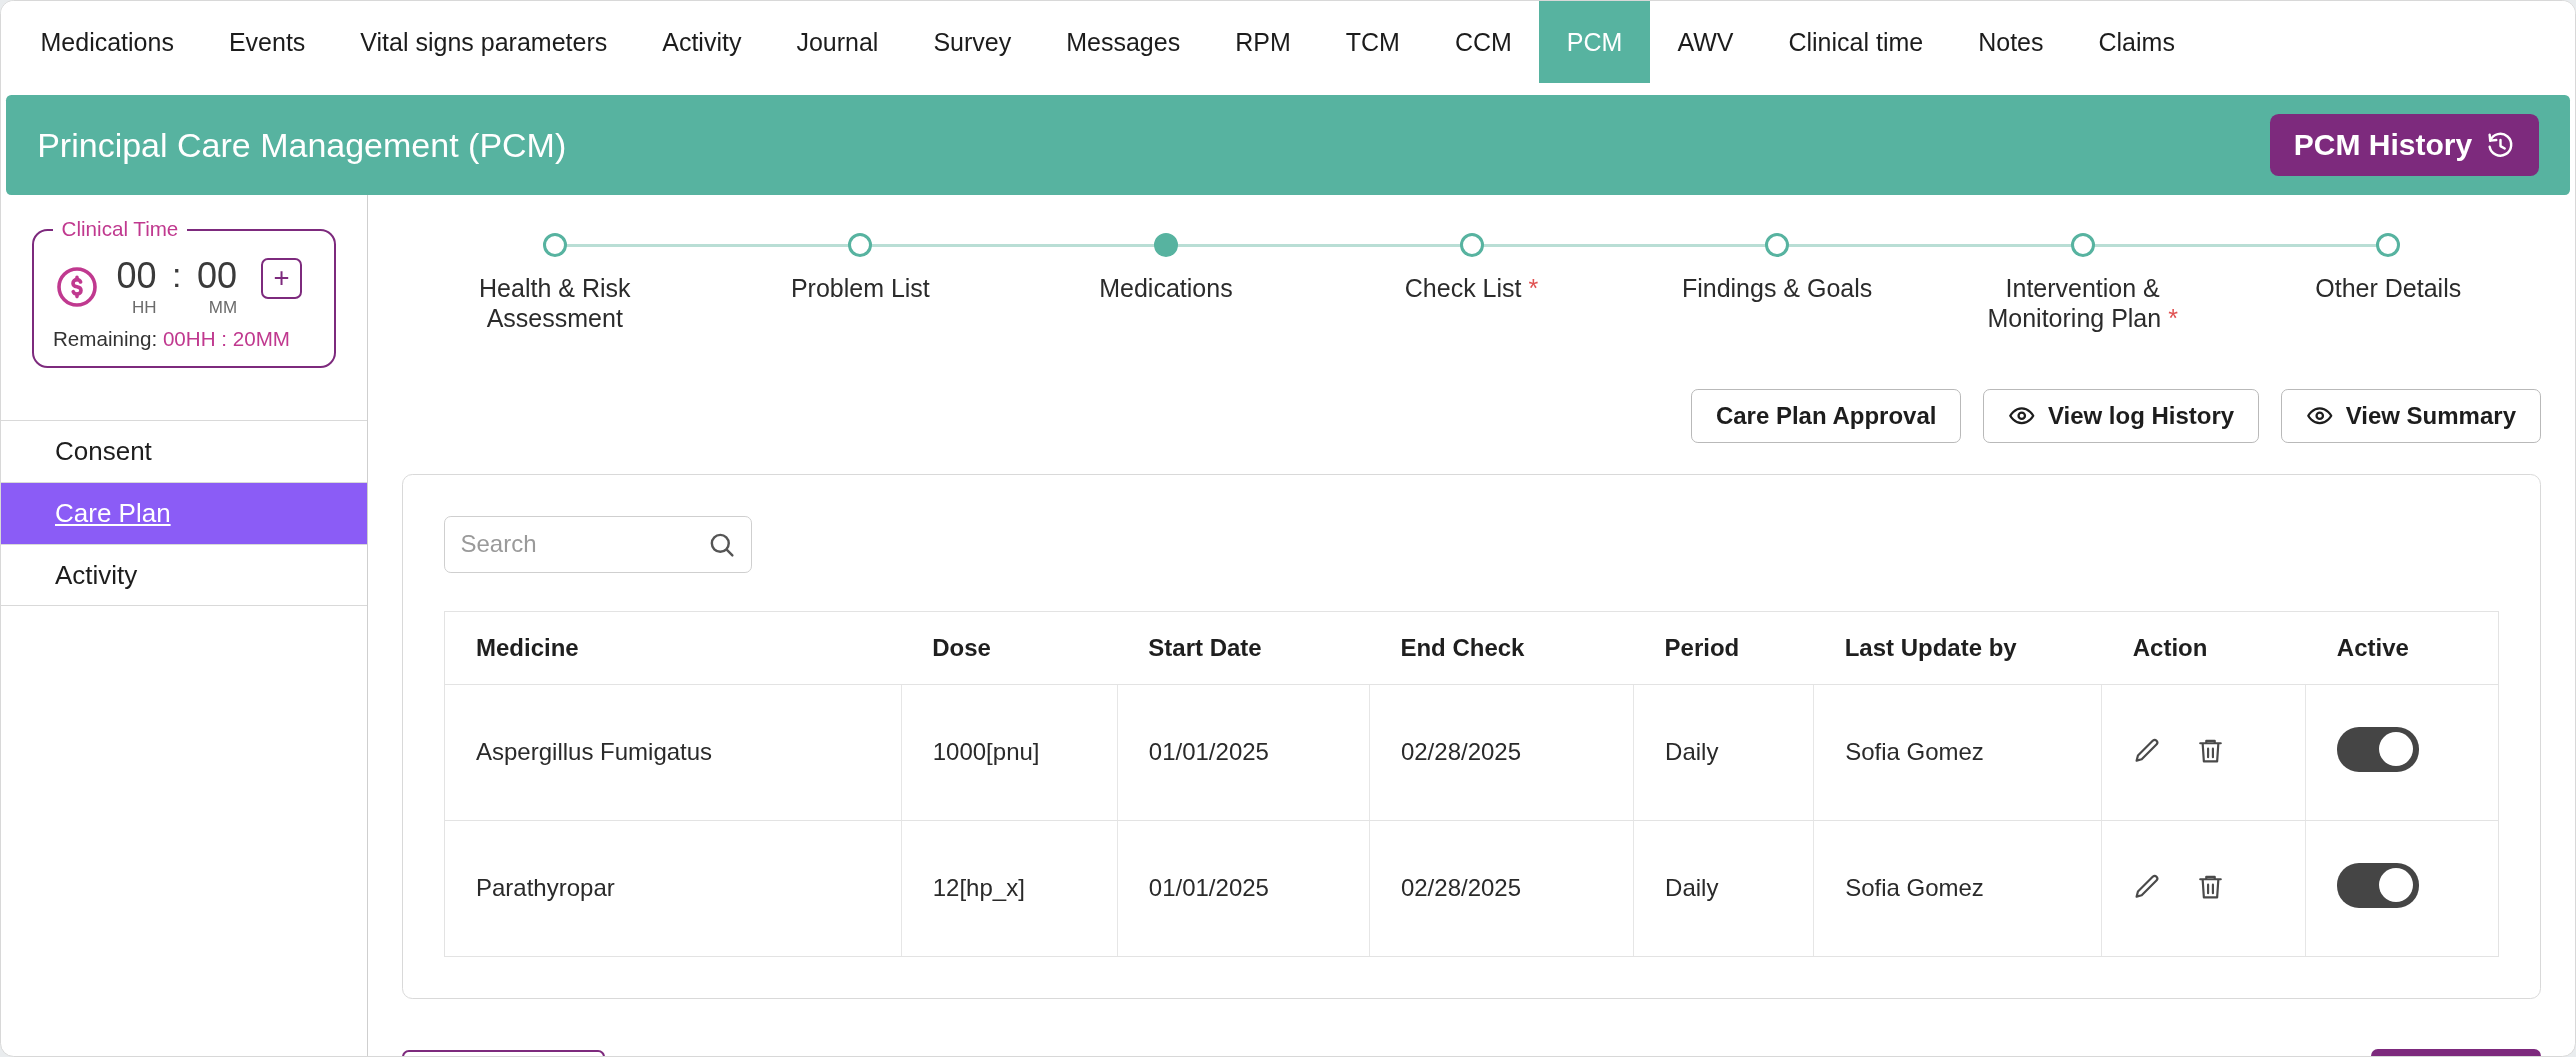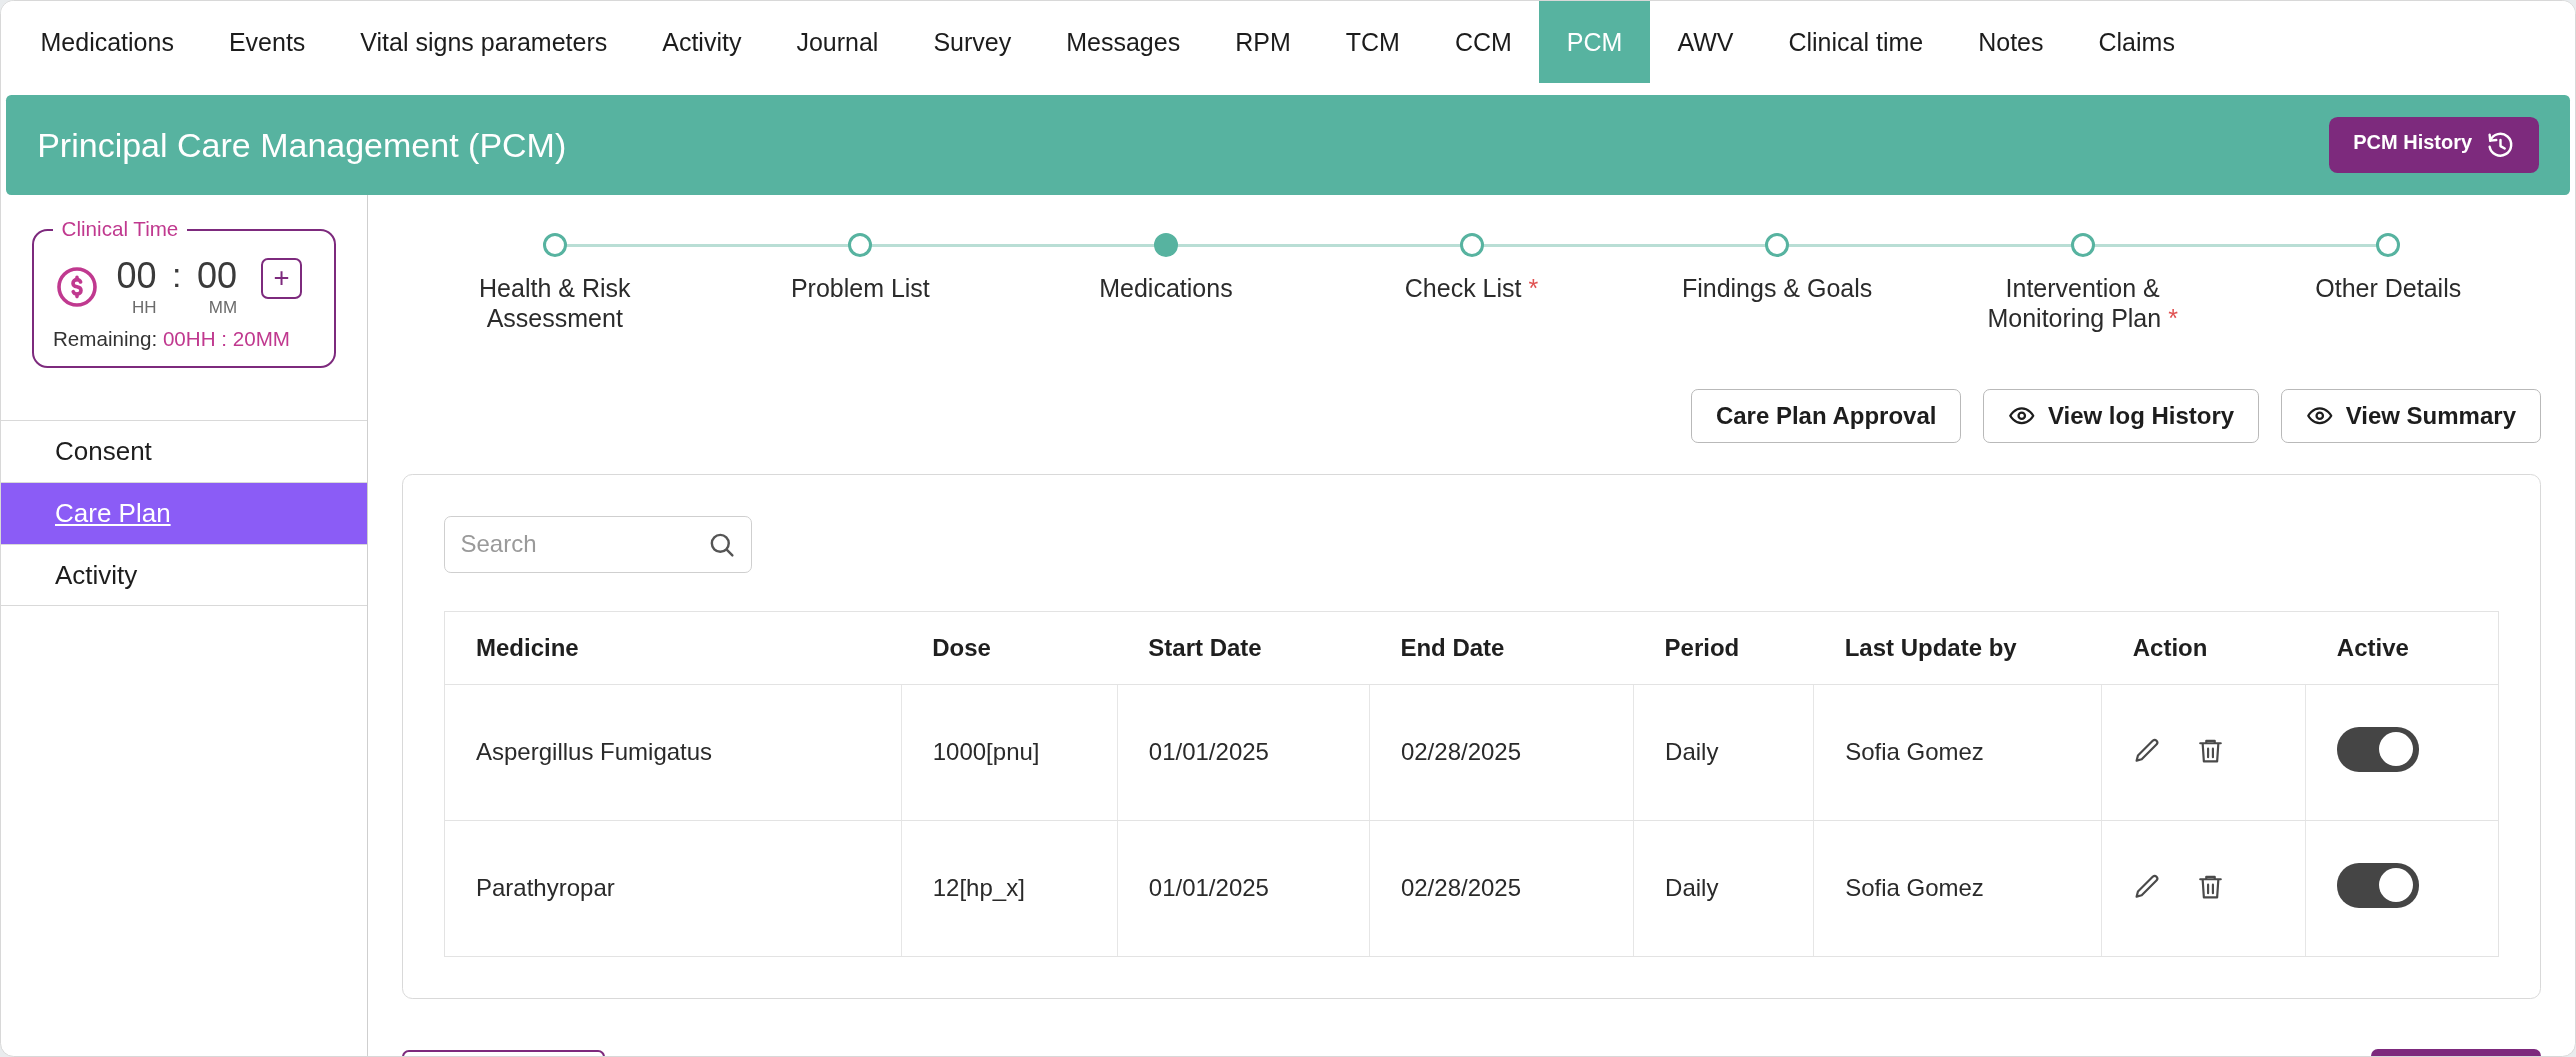--- a/index.html
+++ b/index.html
@@ -40,24 +40,24 @@
     margin: 12px 5.2px 0 5.2px;
     height: 100px;
     background: #57b3a0;
     border-radius: 5.2px;
     display: flex; align-items: center; justify-content: space-between;
     padding: 0 31px;
     flex: 0 0 auto;
   }
   .teal-bar .page-title { color: #fff; font-size: 34px; font-weight: 400; }
   .btn-history {
-    display: flex; gap: 13.7px;
+    display: flex; align-items: center; gap: 13.7px;
     background: #7d2a7d; color: #fff;
     border: none; border-radius: 8.6px;
-    font-size: 20px; font-weight: 700;
+    font-size: 30px; font-weight: 700;
     padding: 13.7px 24px; cursor: pointer;
     font-family: inherit;
   }
   .btn-history svg { width: 29px; height: 29px; }
 
   
   .content { display: flex; flex: 1 1 auto; min-height: 0; }
 
   
   .sidebar {
@@ -382,21 +382,21 @@
               <col class="c-period">
                 <col class="c-update">
                 <col class="c-action">
                 <col class="c-active">
             </colgroup>
             <thead>
               <tr>
                 <th>Medicine</th>
                 <th>Dose</th>
                 <th>Start Date</th>
-                <th>End Date</th>
+                <th>End Check</th>
                 <th>Period</th>
                 <th>Last Update by</th>
                 <th>Action</th>
                 <th>Active</th>
               </tr>
             </thead>
             <tbody>
               <tr>
                 <td>Aspergillus Fumigatus</td>
                 <td>1000[pnu]</td>

